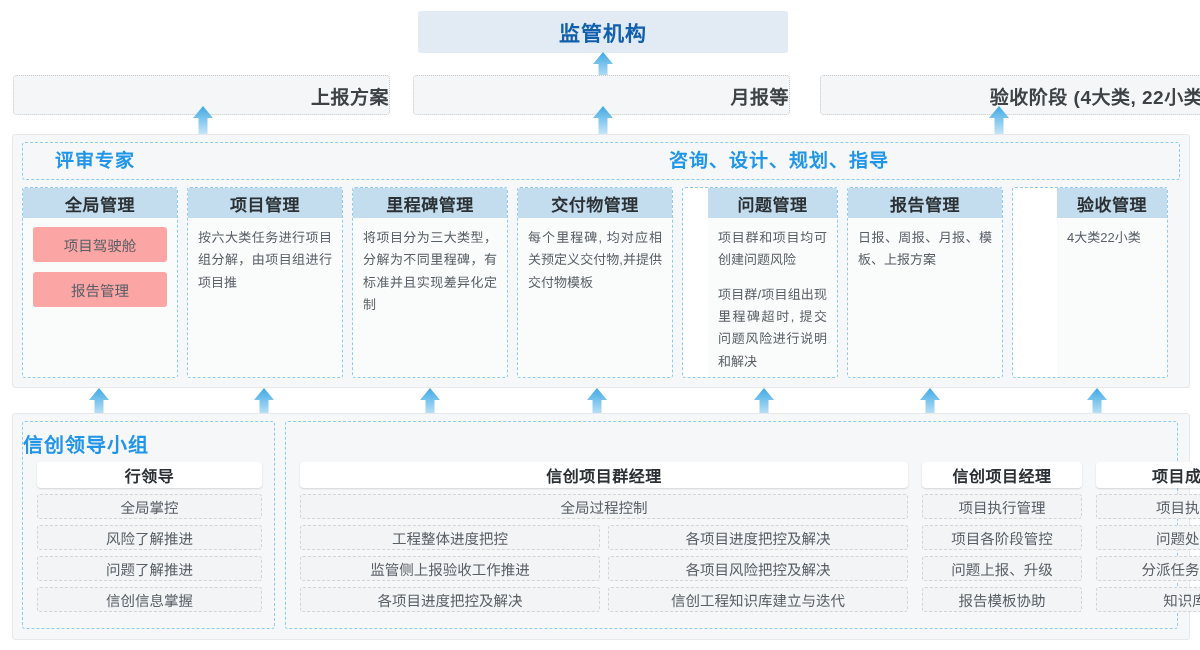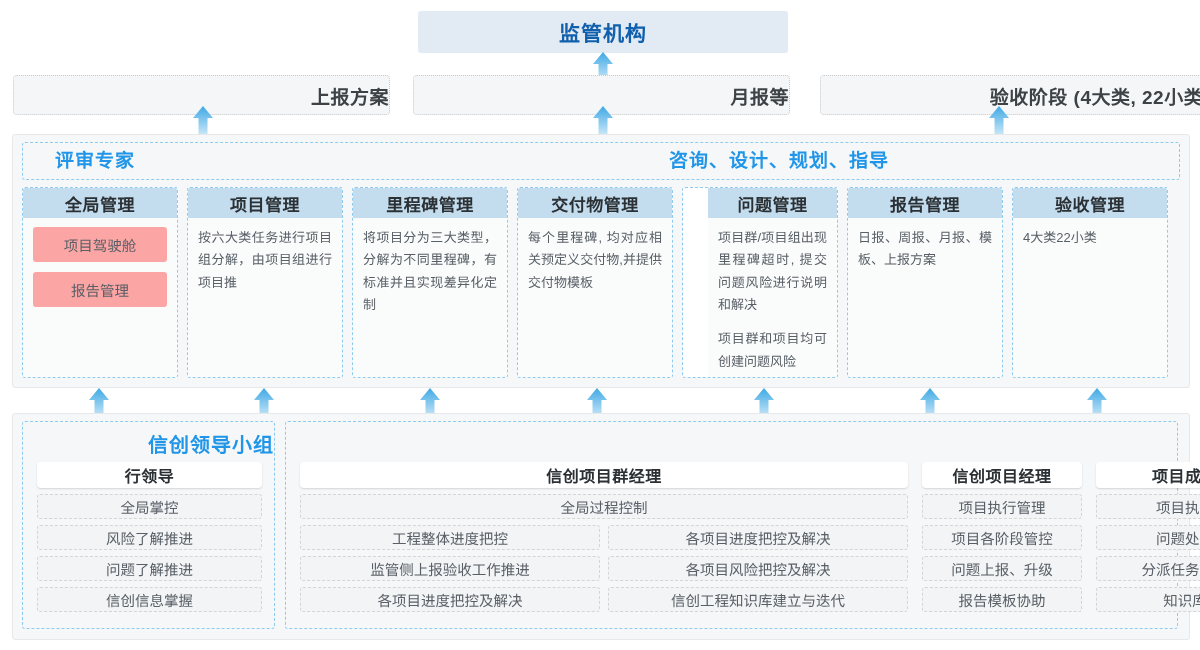--- a/index.html
+++ b/index.html
@@ -105,21 +105,21 @@
   }
   .grp{
     position:absolute;top:7px;height:208px;
     border:1.6px dashed #8ecbef;
     border-radius:3px;
     box-sizing:border-box;
   }
   #grp-lead{left:9px;width:253px;}
   #grp-exec{left:272px;width:893px;}
   .grp-title{
-    text-align:right;color:#2196e8;font-size:20px;font-weight:bold;
+    text-align:left;color:#2196e8;font-size:20px;font-weight:bold;
     letter-spacing:1px;margin-top:7px;
   }
   .role-head{
     background:#ffffff;border-radius:4px;
     box-shadow:0 1px 2px rgba(0,0,0,.14);
     height:26px;
     display:flex;align-items:center;justify-content:center;
     color:#2b3034;font-size:16px;font-weight:bold;letter-spacing:.5px;
   }
   .cell{
@@ -220,33 +220,33 @@
     <div class="col" style="left:504px;">
       <div class="col-head">交付物管理</div>
       <div class="col-body">
         <p class="col-desc">每个里程碑, 均对应相关预定义交付物,并提供交付物模板</p>
       </div>
     </div>
 
     <div class="col" style="left:669px;padding-left:25px;">
       <div class="col-head">问题管理</div>
       <div class="col-body">
+        <p class="col-desc">项目群和项目均可创建问题风险</p>
         <p class="col-desc">项目群/项目组出现里程碑超时, 提交问题风险进行说明和解决</p>
-        <p class="col-desc">项目群和项目均可创建问题风险</p>
       </div>
     </div>
 
     <div class="col" style="left:834px;">
       <div class="col-head">报告管理</div>
       <div class="col-body">
         <p class="col-desc">日报、周报、月报、模板、上报方案</p>
       </div>
     </div>
 
-    <div class="col" style="left:999px;">
+    <div class="col" style="left:999px;padding-left:44px;">
       <div class="col-head">验收管理</div>
       <div class="col-body">
         <p class="col-desc">4大类22小类</p>
       </div>
     </div>
   </div>
 
   <div class="arrow" style="left:88px;top:388px;height:24px;">
     <svg viewBox="0 0 22 30">
         <path d="M11 0 L21 12 L15.5 12 L15.5 30 L6.5 30 L6.5 12 L1 12 Z" fill="url(#ag1)"></path>

